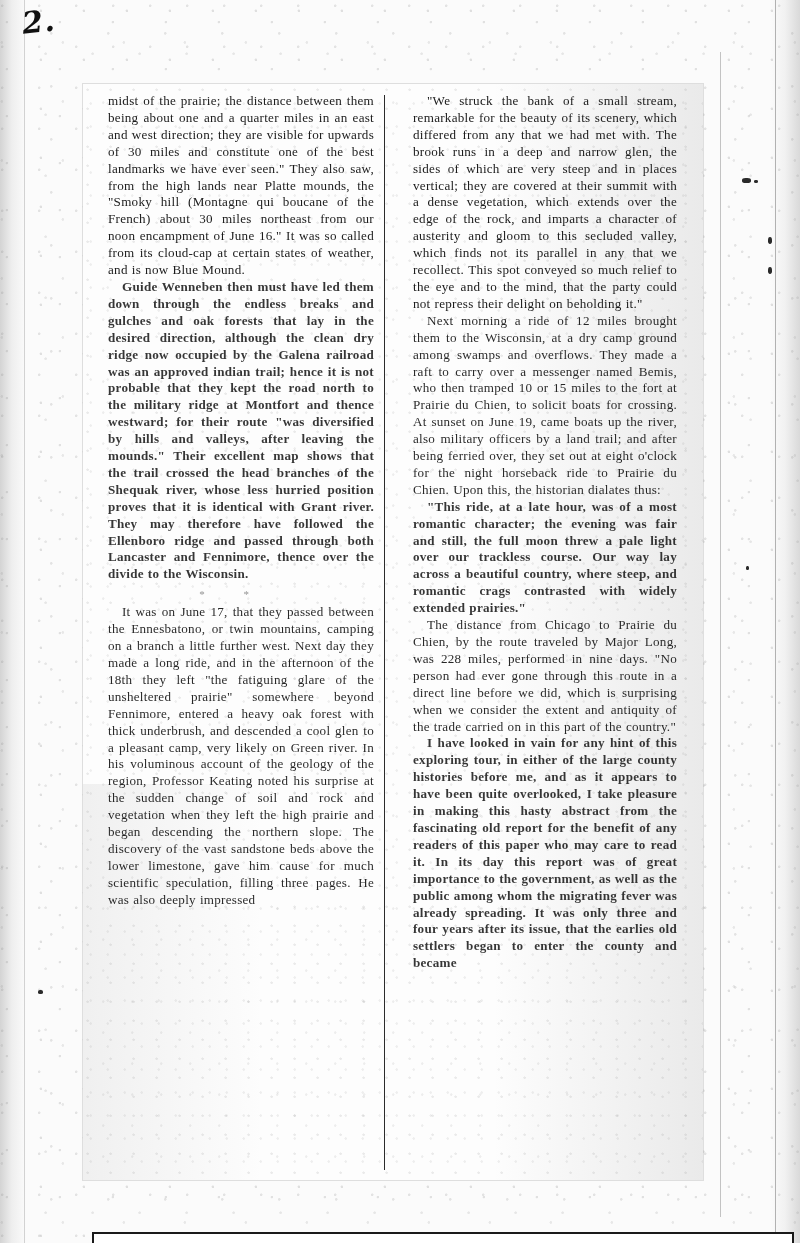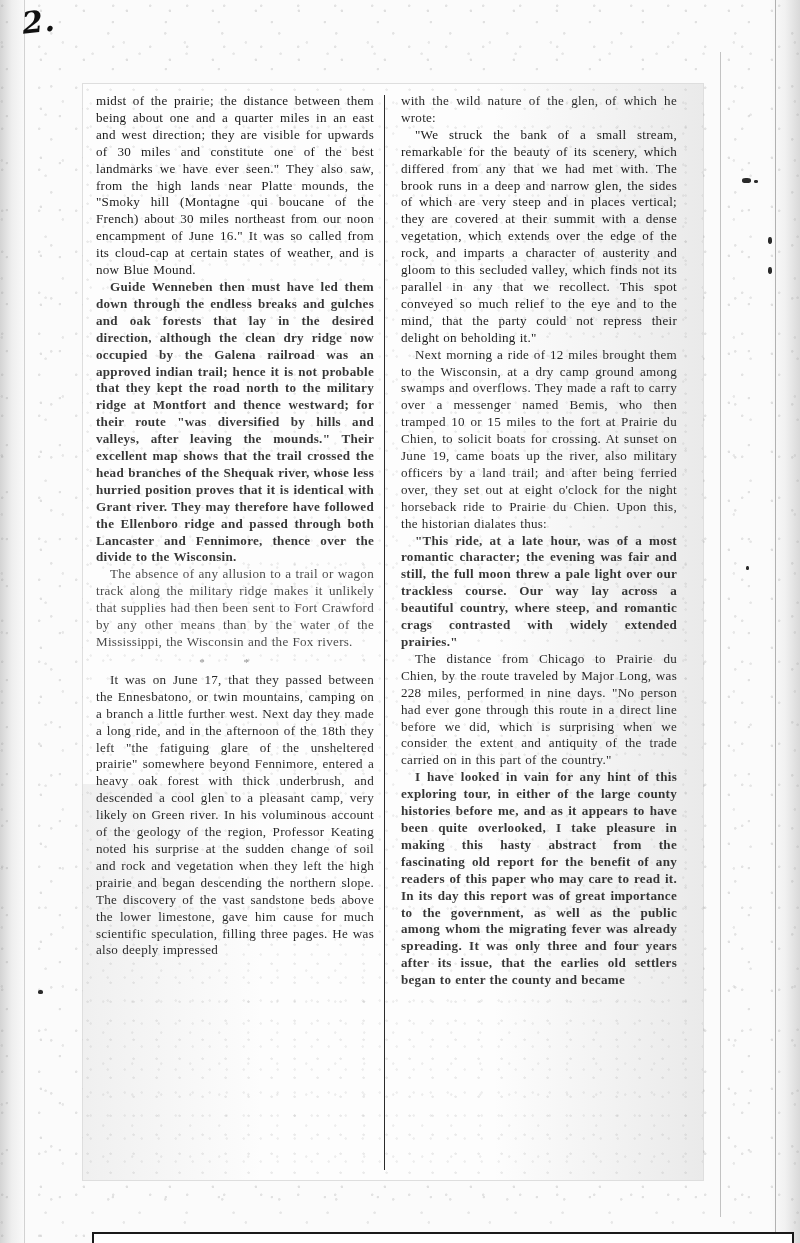--- a/index.html
+++ b/index.html
@@ -142,21 +142,21 @@
   }
 
   
   .para {
     font-family: "Liberation Serif", serif;
     font-size: 13.1px;
     line-height: 16.9px;
     color: #1b1b1b;
     text-align: justify;
     text-justify: inter-word;
-    margin: 0 0 0 4px;
+    margin: 0 0 0 16px;
     letter-spacing: 0.02em;
     word-spacing: 0.04em;
     text-rendering: optimizeLegibility;
   }
   .para.indent { text-indent: 14px; }
   .para + .para { margin-top: 0; }
 
   
   .ink-95 { opacity: 0.95; }
   .ink-88 { opacity: 0.88; font-weight: bold; }
@@ -234,29 +234,27 @@
   <div class="clipping">
     <div class="clip-noise"></div>
     <div class="clip-fade"></div>
     <div class="clip-fade2"></div>
 
     <div class="columns">
 
       <div class="col col-left">
         <p class="para ink-100">midst of the prairie; the distance between them being about one and a quarter miles in an east and west direction; they are visible for upwards of 30 miles and constitute one of the best landmarks we have ever seen." They also saw, from the high lands near Platte mounds, the "Smoky hill (Montagne qui boucane of the French) about 30 miles northeast from our noon encampment of June 16." It was so called from its cloud-cap at certain states of weather, and is now Blue Mound.</p>
         <p class="para indent ink-88">Guide Wenneben then must have led them down through the endless breaks and gulches and oak forests that lay in the desired direction, although the clean dry ridge now occupied by the Galena railroad was an approved indian trail; hence it is not probable that they kept the road north to the military ridge at Montfort and thence westward; for their route "was diversified by hills and valleys, after leaving the mounds." Their excellent map shows that the trail crossed the head branches of the Shequak river, whose less hurried position proves that it is identical with Grant river. They may therefore have followed the Ellenboro ridge and passed through both Lancaster and Fennimore, thence over the divide to the Wisconsin.</p>
-        <p class="para indent ink-80">The absence of any allusion to a trail or wagon track along the military ridge makes it unlikely that supplies had then been sent to Fort Crawford by any other means than by the water of the Mississippi, the Wisconsin and the Fox rivers.</p>
         <div class="divider-stars">* *</div>
         <p class="para indent ink-95">It was on June 17, that they passed between the Ennesbatono, or twin mountains, camping on a branch a little further west. Next day they made a long ride, and in the afternoon of the 18th they left "the fatiguing glare of the unsheltered prairie" somewhere beyond Fennimore, entered a heavy oak forest with thick underbrush, and descended a cool glen to a pleasant camp, very likely on Green river. In his voluminous account of the geology of the region, Professor Keating noted his surprise at the sudden change of soil and rock and vegetation when they left the high prairie and began descending the northern slope. The discovery of the vast sandstone beds above the lower limestone, gave him cause for much scientific speculation, filling three pages. He was also deeply impressed</p>
       </div>
 
       <div class="col-rule"></div>
 
       <div class="col col-right">
-        <p class="para ink-95">with the wild nature of the glen, of which he wrote:</p>
         <p class="para indent ink-100">"We struck the bank of a small stream, remarkable for the beauty of its scenery, which differed from any that we had met with. The brook runs in a deep and narrow glen, the sides of which are very steep and in places vertical; they are covered at their summit with a dense vegetation, which extends over the edge of the rock, and imparts a character of austerity and gloom to this secluded valley, which finds not its parallel in any that we recollect. This spot conveyed so much relief to the eye and to the mind, that the party could not repress their delight on beholding it."</p>
         <p class="para indent ink-95">Next morning a ride of 12 miles brought them to the Wisconsin, at a dry camp ground among swamps and overflows. They made a raft to carry over a messenger named Bemis, who then tramped 10 or 15 miles to the fort at Prairie du Chien, to solicit boats for crossing. At sunset on June 19, came boats up the river, also military officers by a land trail; and after being ferried over, they set out at eight o'clock for the night horseback ride to Prairie du Chien. Upon this, the historian dialates thus:</p>
         <p class="para indent ink-88">"This ride, at a late hour, was of a most romantic character; the evening was fair and still, the full moon threw a pale light over our trackless course. Our way lay across a beautiful country, where steep, and romantic crags contrasted with widely extended prairies."</p>
         <p class="para indent ink-95">The distance from Chicago to Prairie du Chien, by the route traveled by Major Long, was 228 miles, performed in nine days. "No person had ever gone through this route in a direct line before we did, which is surprising when we consider the extent and antiquity of the trade carried on in this part of the country."</p>
         <p class="para indent ink-88">I have looked in vain for any hint of this exploring tour, in either of the large county histories before me, and as it appears to have been quite overlooked, I take pleasure in making this hasty abstract from the fascinating old report for the benefit of any readers of this paper who may care to read it. In its day this report was of great importance to the government, as well as the public among whom the migrating fever was already spreading. It was only three and four years after its issue, that the earlies old settlers began to enter the county and became</p>
       </div>
 
     </div>
   </div>
 

